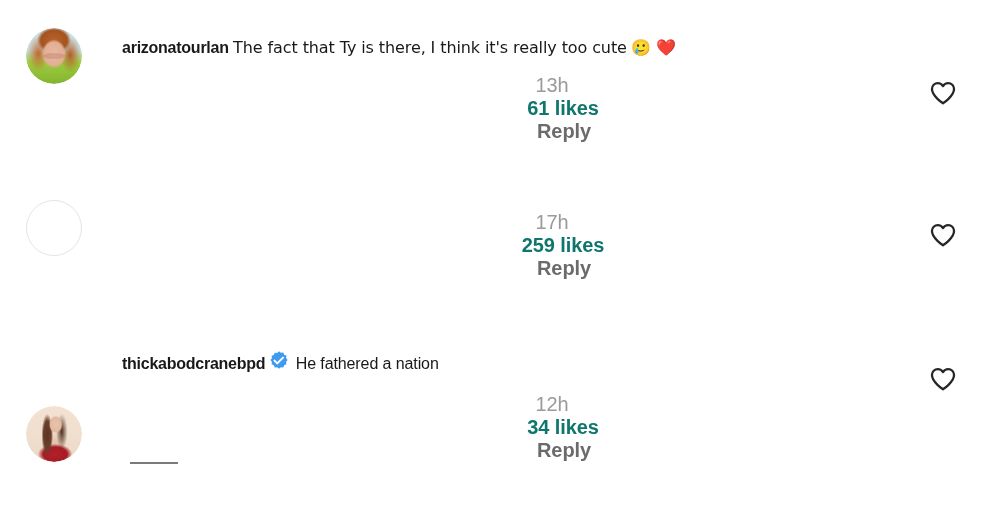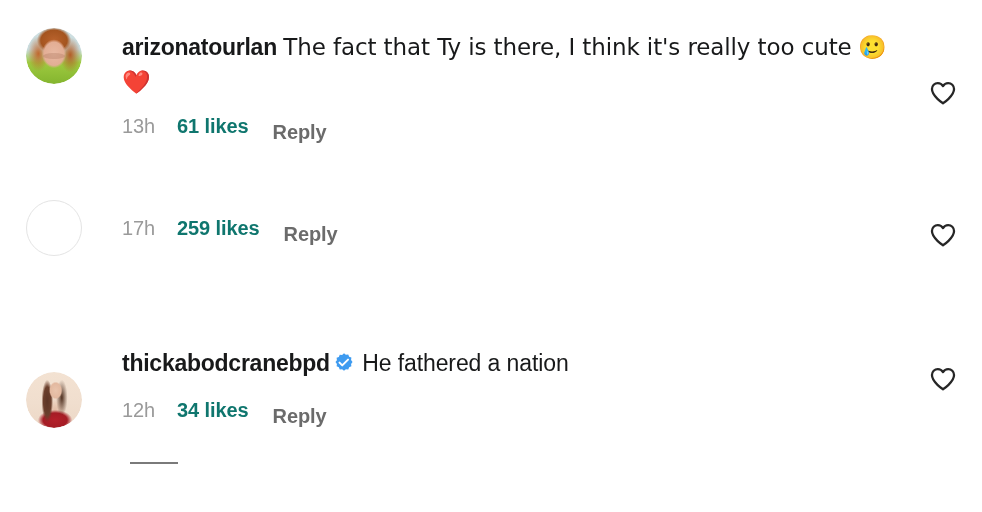--- a/index.html
+++ b/index.html
@@ -83,21 +83,21 @@
   }
 
   
   .comment-body {
     margin-left: 40px;
     flex: 1 1 auto;
     padding-top: 2px;
   }
 
   .comment-text {
-    font-size: 23px;
+    font-size: 16px;
     line-height: 35px;
     color: #18191a;
     letter-spacing: -0.1px;
     max-width: 790px;
   }
   .username {
     font-weight: 700;
     color: #18191a;
     letter-spacing: -0.25px;
   }
@@ -107,40 +107,40 @@
     margin: 0 1px 0 3px;
   }
   .emoji {
     font-family: "DejaVu Sans", sans-serif;
   }
 
   .meta-row {
     margin-top: 9px;
     display: flex;
     align-items: center;
+    flex-direction: column;
   }
   .meta-time {
     font-size: 20px;
     color: #9a9a9a;
     letter-spacing: -0.1px;
   }
   .meta-likes {
     font-size: 20px;
     font-weight: 700;
     color: #0f766e;
     margin-left: 22px;
     letter-spacing: -0.1px;
   }
   .meta-reply {
     font-size: 20px;
     font-weight: 700;
     color: #6b6b6b;
     margin-left: 24px;
     letter-spacing: -0.1px;
-    margin-top: 12px;
   }
 
   
   .like-btn {
     position: absolute;
     right: 24px;
     width: 30px;
     height: 30px;
     display: flex;
     align-items: center;

